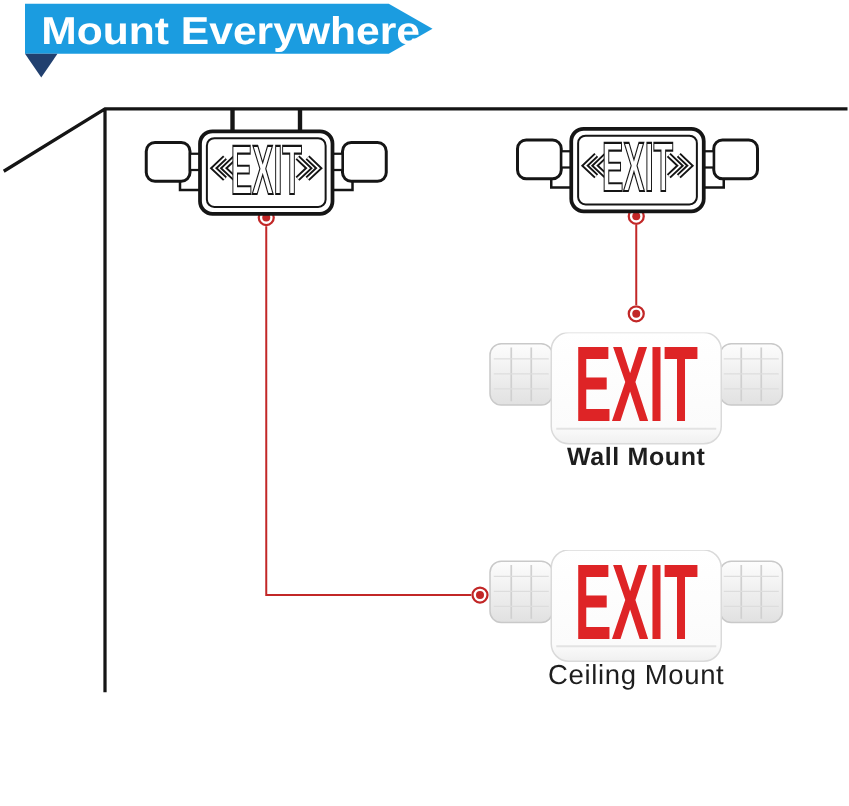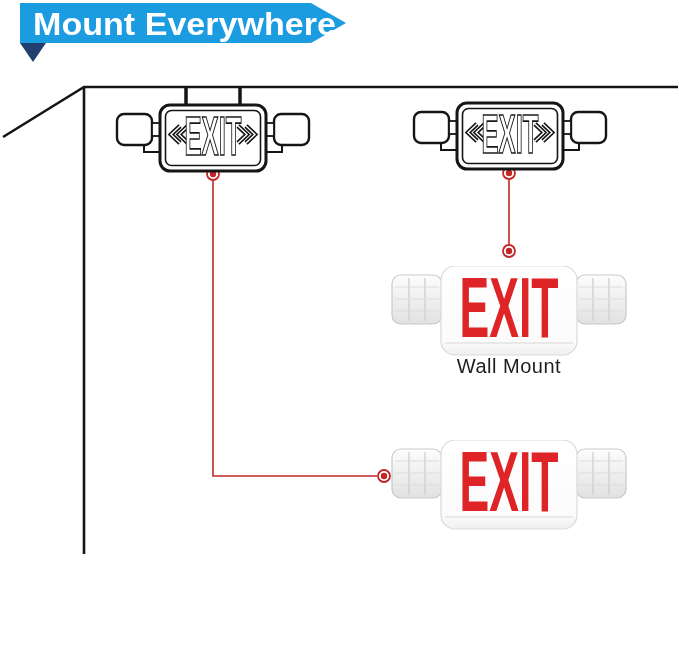--- a/index.html
+++ b/index.html
@@ -7,21 +7,21 @@
     position:relative;width:679px;height:554px;background:#ffffff;overflow:hidden;
     font-family:"Liberation Sans","DejaVu Sans",sans-serif;
   }
   .abs{position:absolute;}
   svg text{font-family:"Liberation Sans","DejaVu Sans",sans-serif;}
   .caption{
     position:absolute;text-align:center;color:#1e1e1e;
     font-family:"Liberation Sans","DejaVu Sans",sans-serif;
     letter-spacing:0.5px;
   }
-  .caption.wall{left:391px;top:355px;width:236px;font-size:20px;}
+  .caption.wall{left:391px;top:355px;width:236px;font-size:20px;font-weight:bold;}
   .caption.ceiling{left:391px;top:527px;width:236px;font-size:22px;}
 </style>
 </head>
 <body>
 
 <div class="canvas">
 
   <svg width="0" height="0" style="position:absolute">
     <defs>
       <linearGradient id="headGrad" x1="0" y1="0" x2="0" y2="1">
@@ -138,14 +138,15 @@
     </g>
     <g>
       <rect x="185" y="9" width="50" height="49" rx="9" fill="url(#headGrad)" stroke="#c9c9c9" stroke-width="1.2"></rect>
       <path d="M202,12 V55 M218,12 V55" stroke="#d0d0d0" stroke-width="1.4"></path>
       <path d="M188,21 H232 M188,33 H232 M188,45 H232" stroke="#dddddd" stroke-width="1"></path>
     </g>
     <rect x="50" y="0" width="136" height="89" rx="14" fill="url(#bodyGrad)" stroke="#dadada" stroke-width="1.2"></rect>
     <path d="M54,77 H182" stroke="#e3e3e3" stroke-width="1.5"></path>
     <text x="118" y="71" font-size="86" font-weight="bold" text-anchor="middle" textLength="99" lengthAdjust="spacingAndGlyphs" fill="#de2426">EXIT</text>
   </svg>
+  <div class="caption ceiling">Ceiling Mount</div>
 
 </div>
 
 </body></html>

